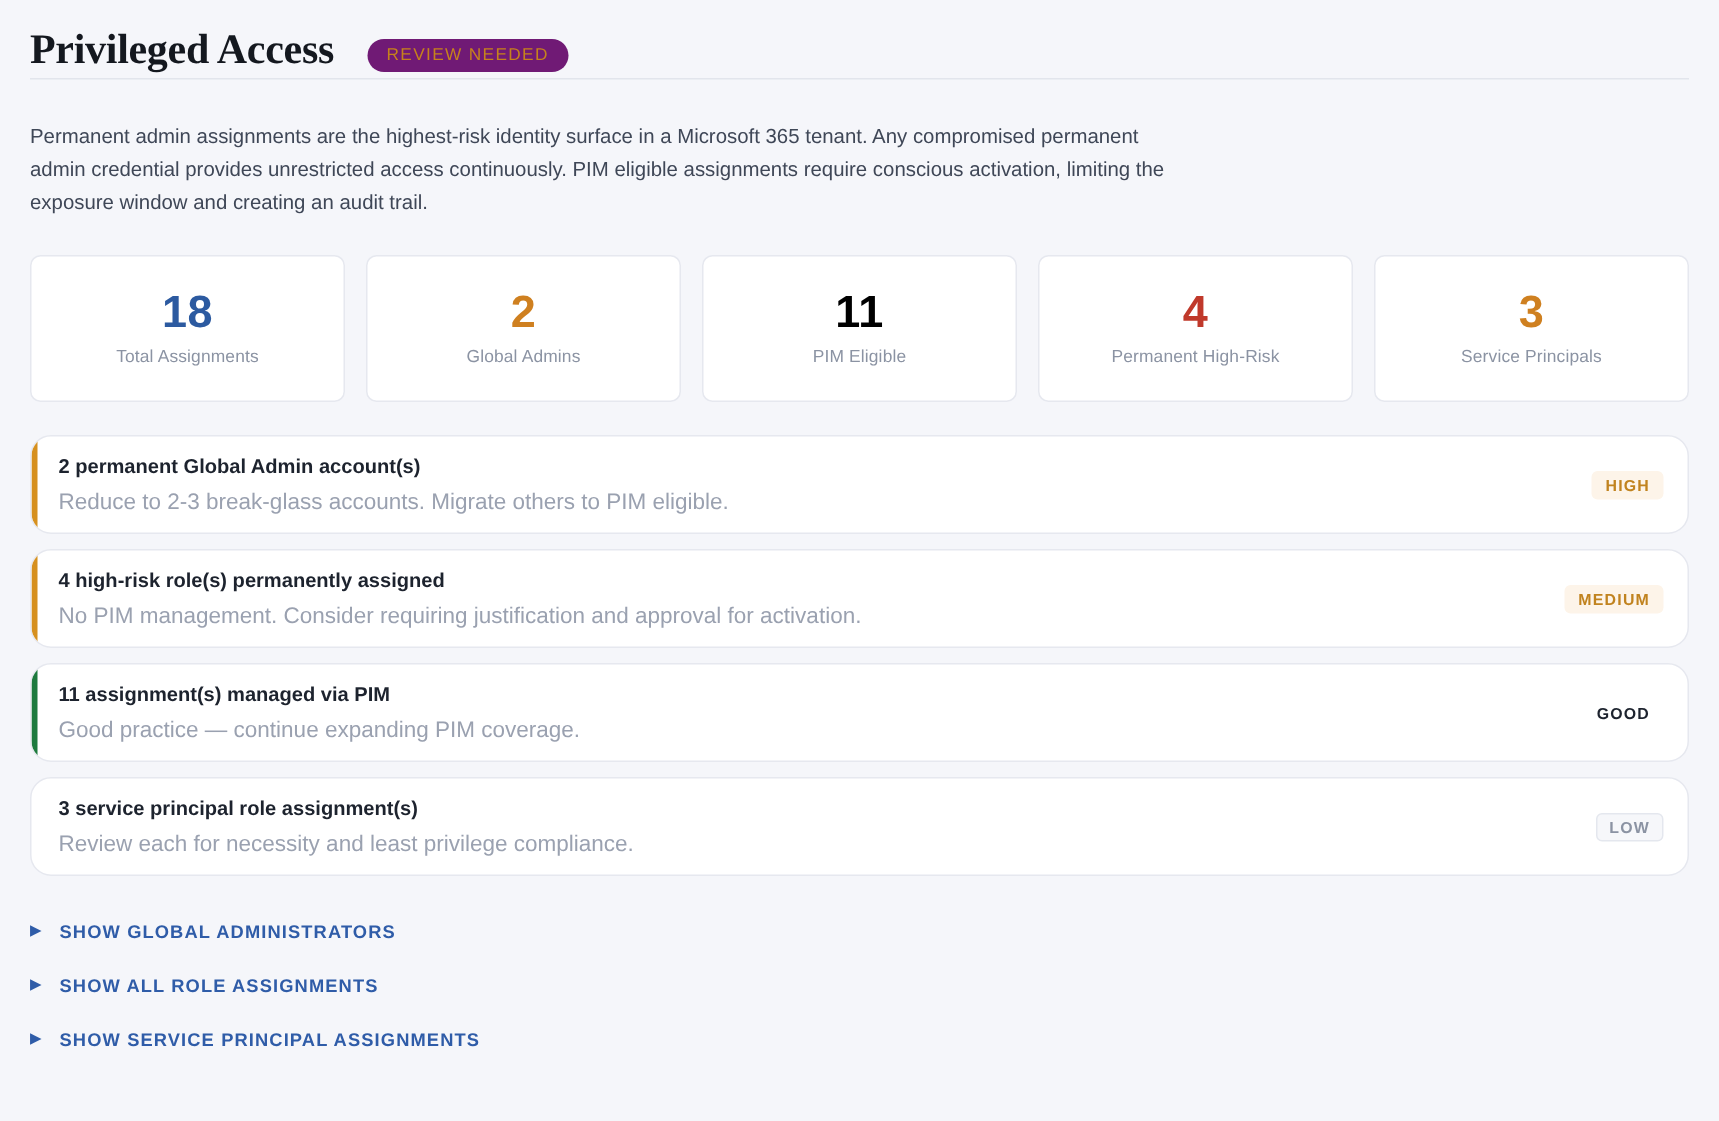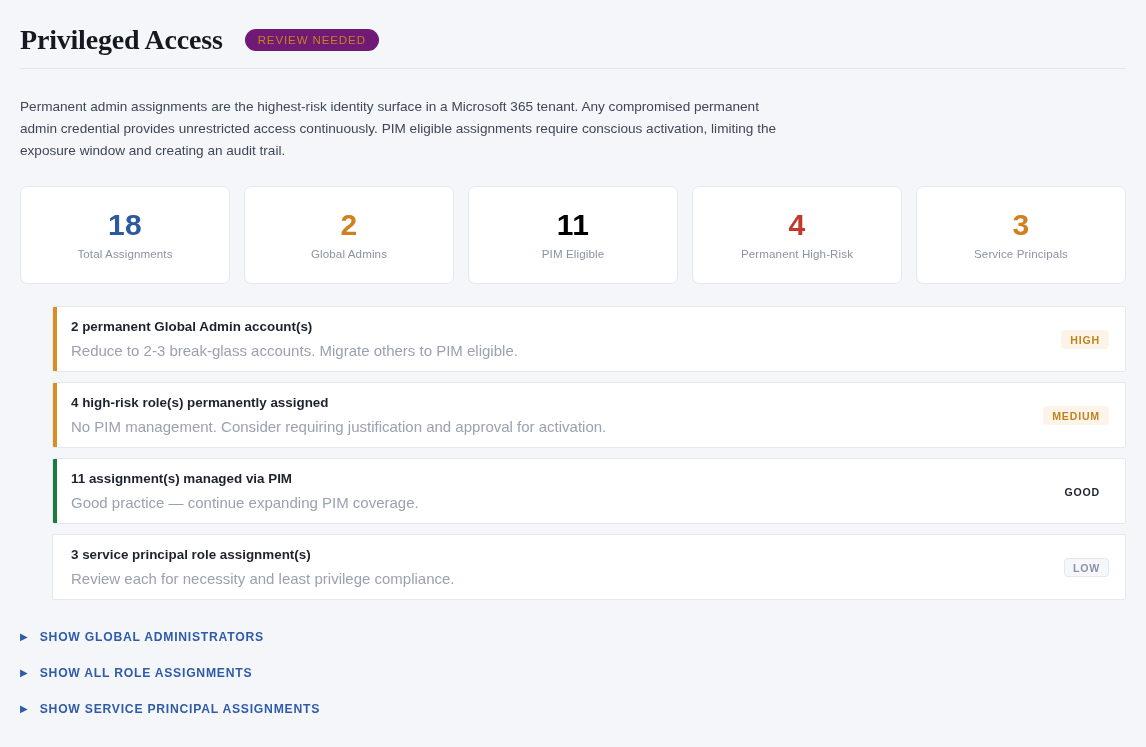--- a/index.html
+++ b/index.html
@@ -18,23 +18,23 @@
     position: relative;
     width: 1146px;
     height: 747px;
     box-sizing: border-box;
     padding: 0 20px;
   }
 
   
   .header {
     display: flex;
-    align-items: center;
+    align-items: flex-end;
     height: 48px;
-    padding-top: 16px;
+    padding-top: 0;
   }
   .page-title {
     font-family: "Liberation Serif", "DejaVu Serif", serif;
     font-size: 28px;
     font-weight: 700;
     letter-spacing: -0.2px;
     color: #14181f;
     margin: 0;
     line-height: 1;
   }
@@ -100,29 +100,28 @@
   .findings {
     margin-top: 22px;
     display: flex;
     flex-direction: column;
     gap: 10px;
   }
   .finding {
     position: relative;
     background: #ffffff;
     border: 1px solid #e6e8ef;
-    border-radius: 2px;
+    border-radius: 14px;
     height: 66px;
     box-sizing: border-box;
     display: flex;
     align-items: center;
     justify-content: space-between;
     padding: 0 16px 0 18px;
     overflow: hidden;
-    margin-left: 32px;
   }
   .finding .accent {
     position: absolute;
     left: 0;
     top: -1px;
     bottom: -1px;
     width: 4px;
   }
   .finding-text { min-width: 0; }
   .finding-title {

